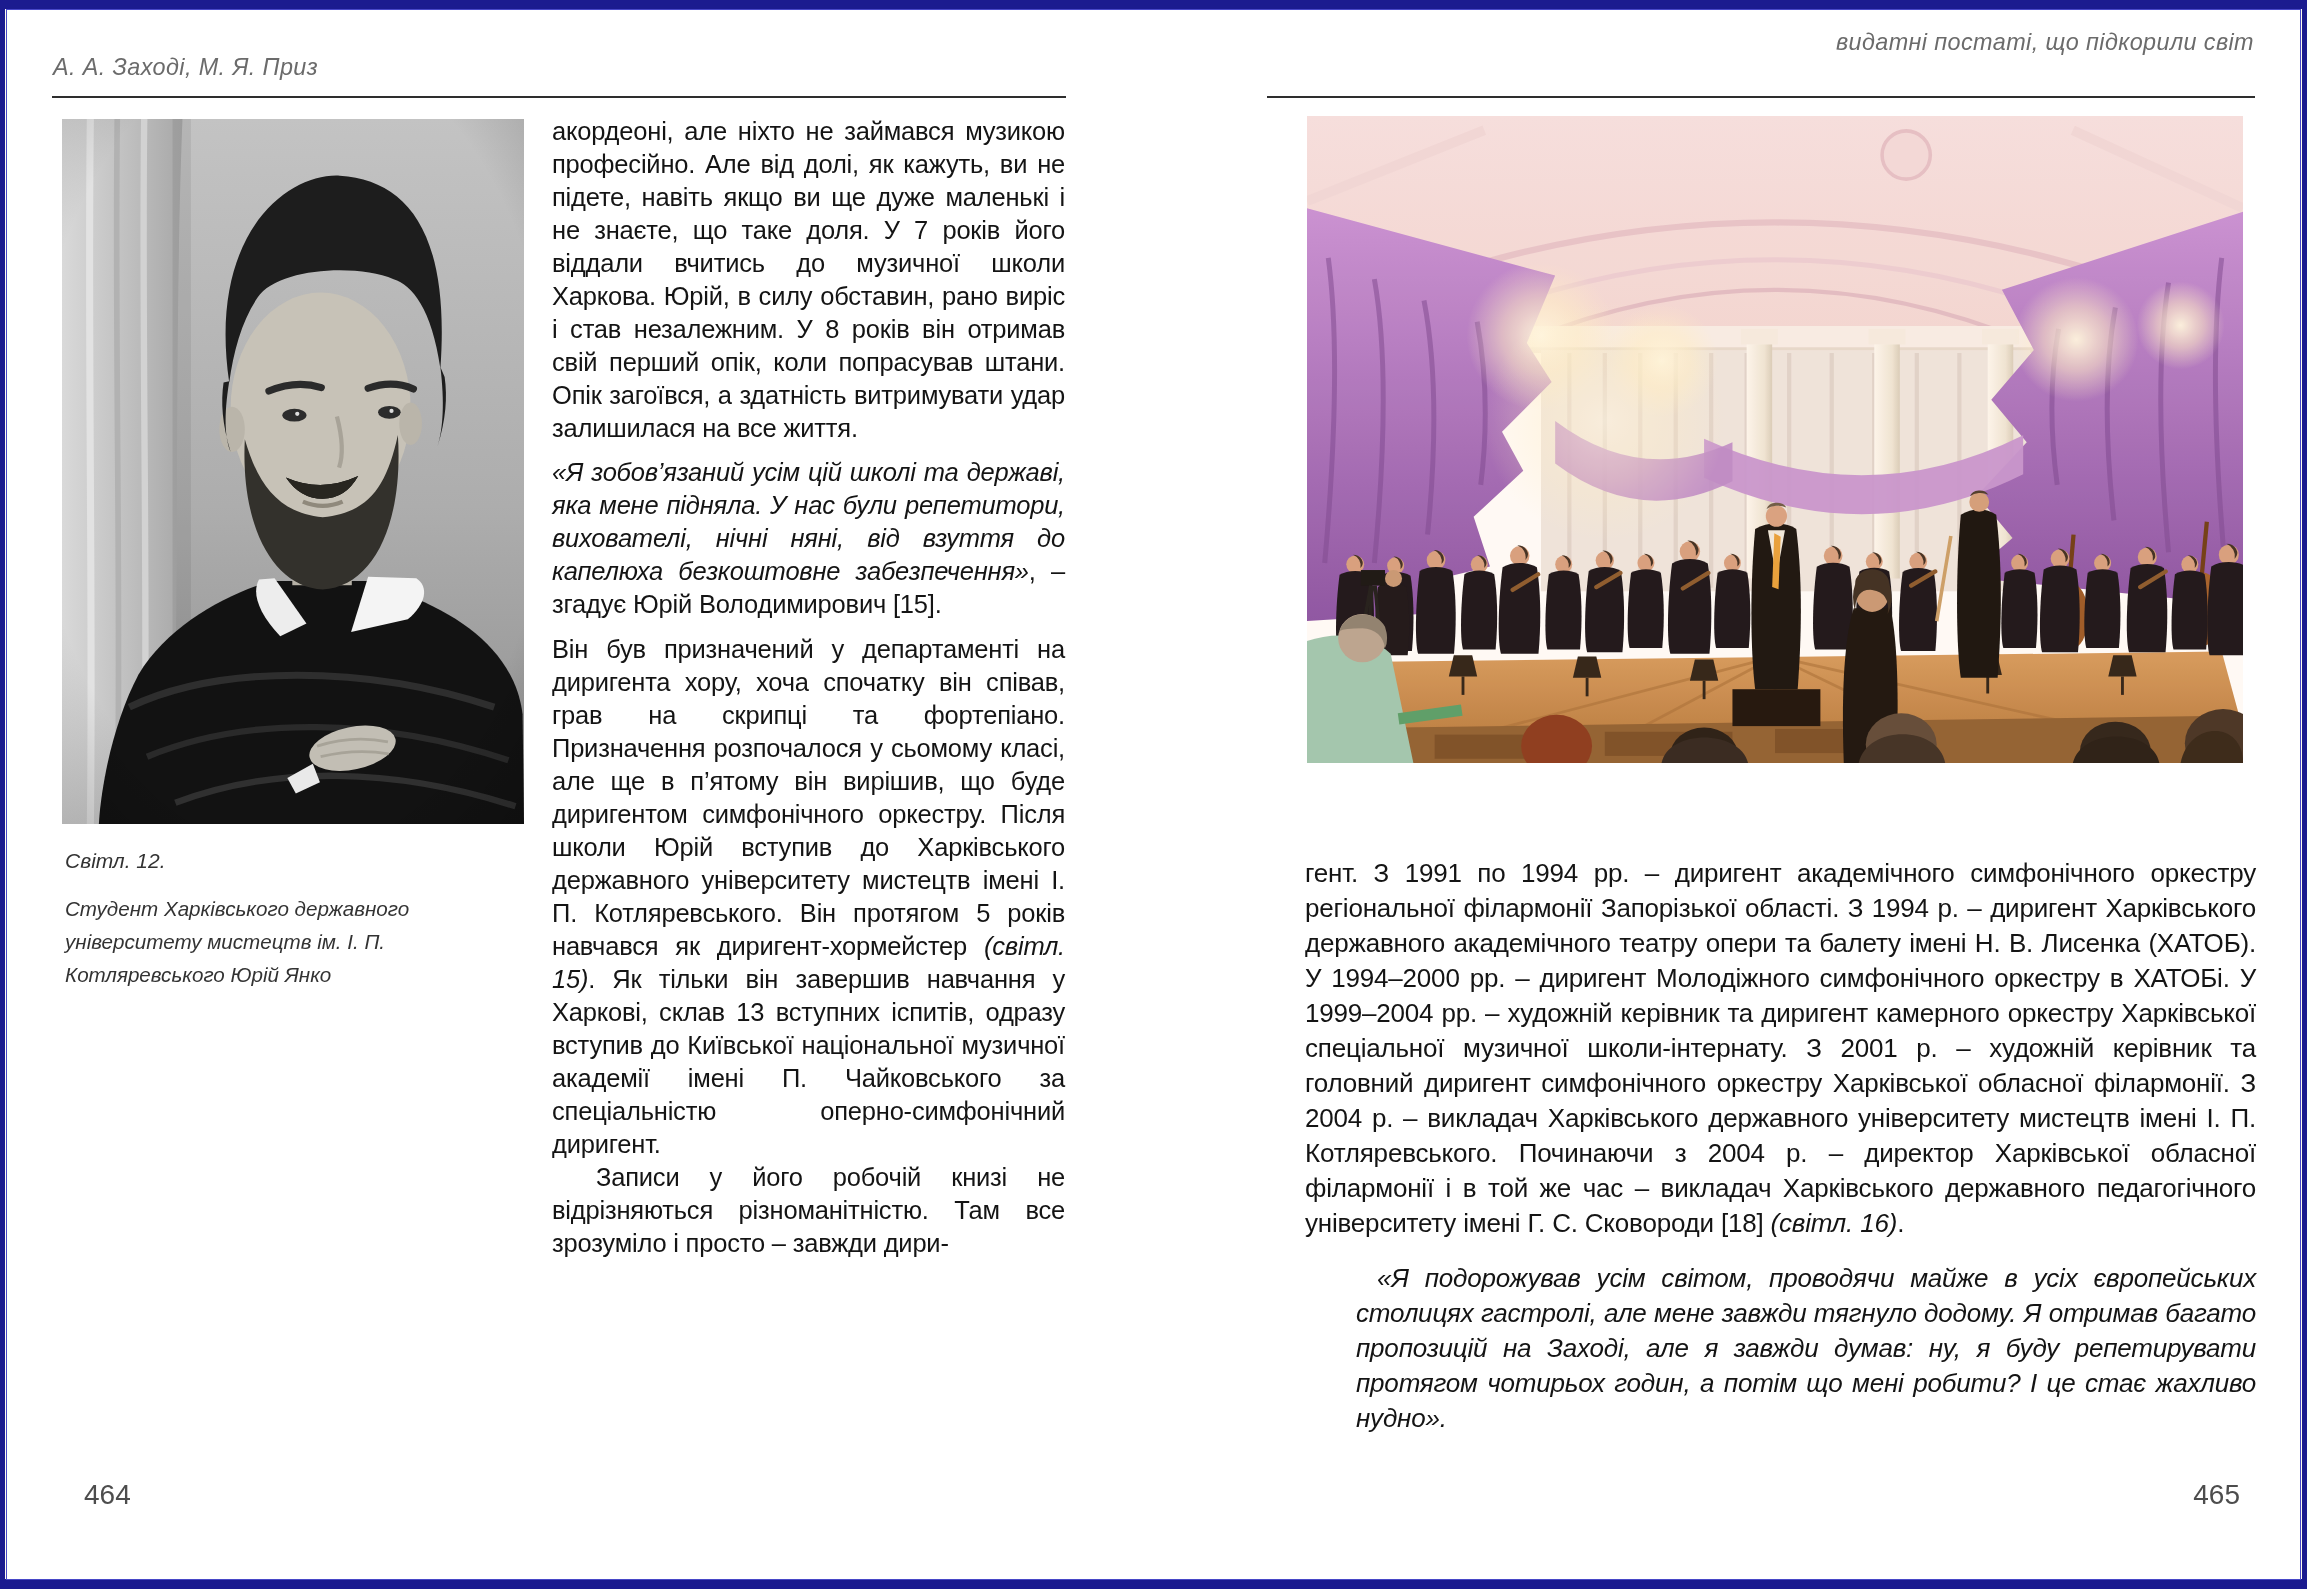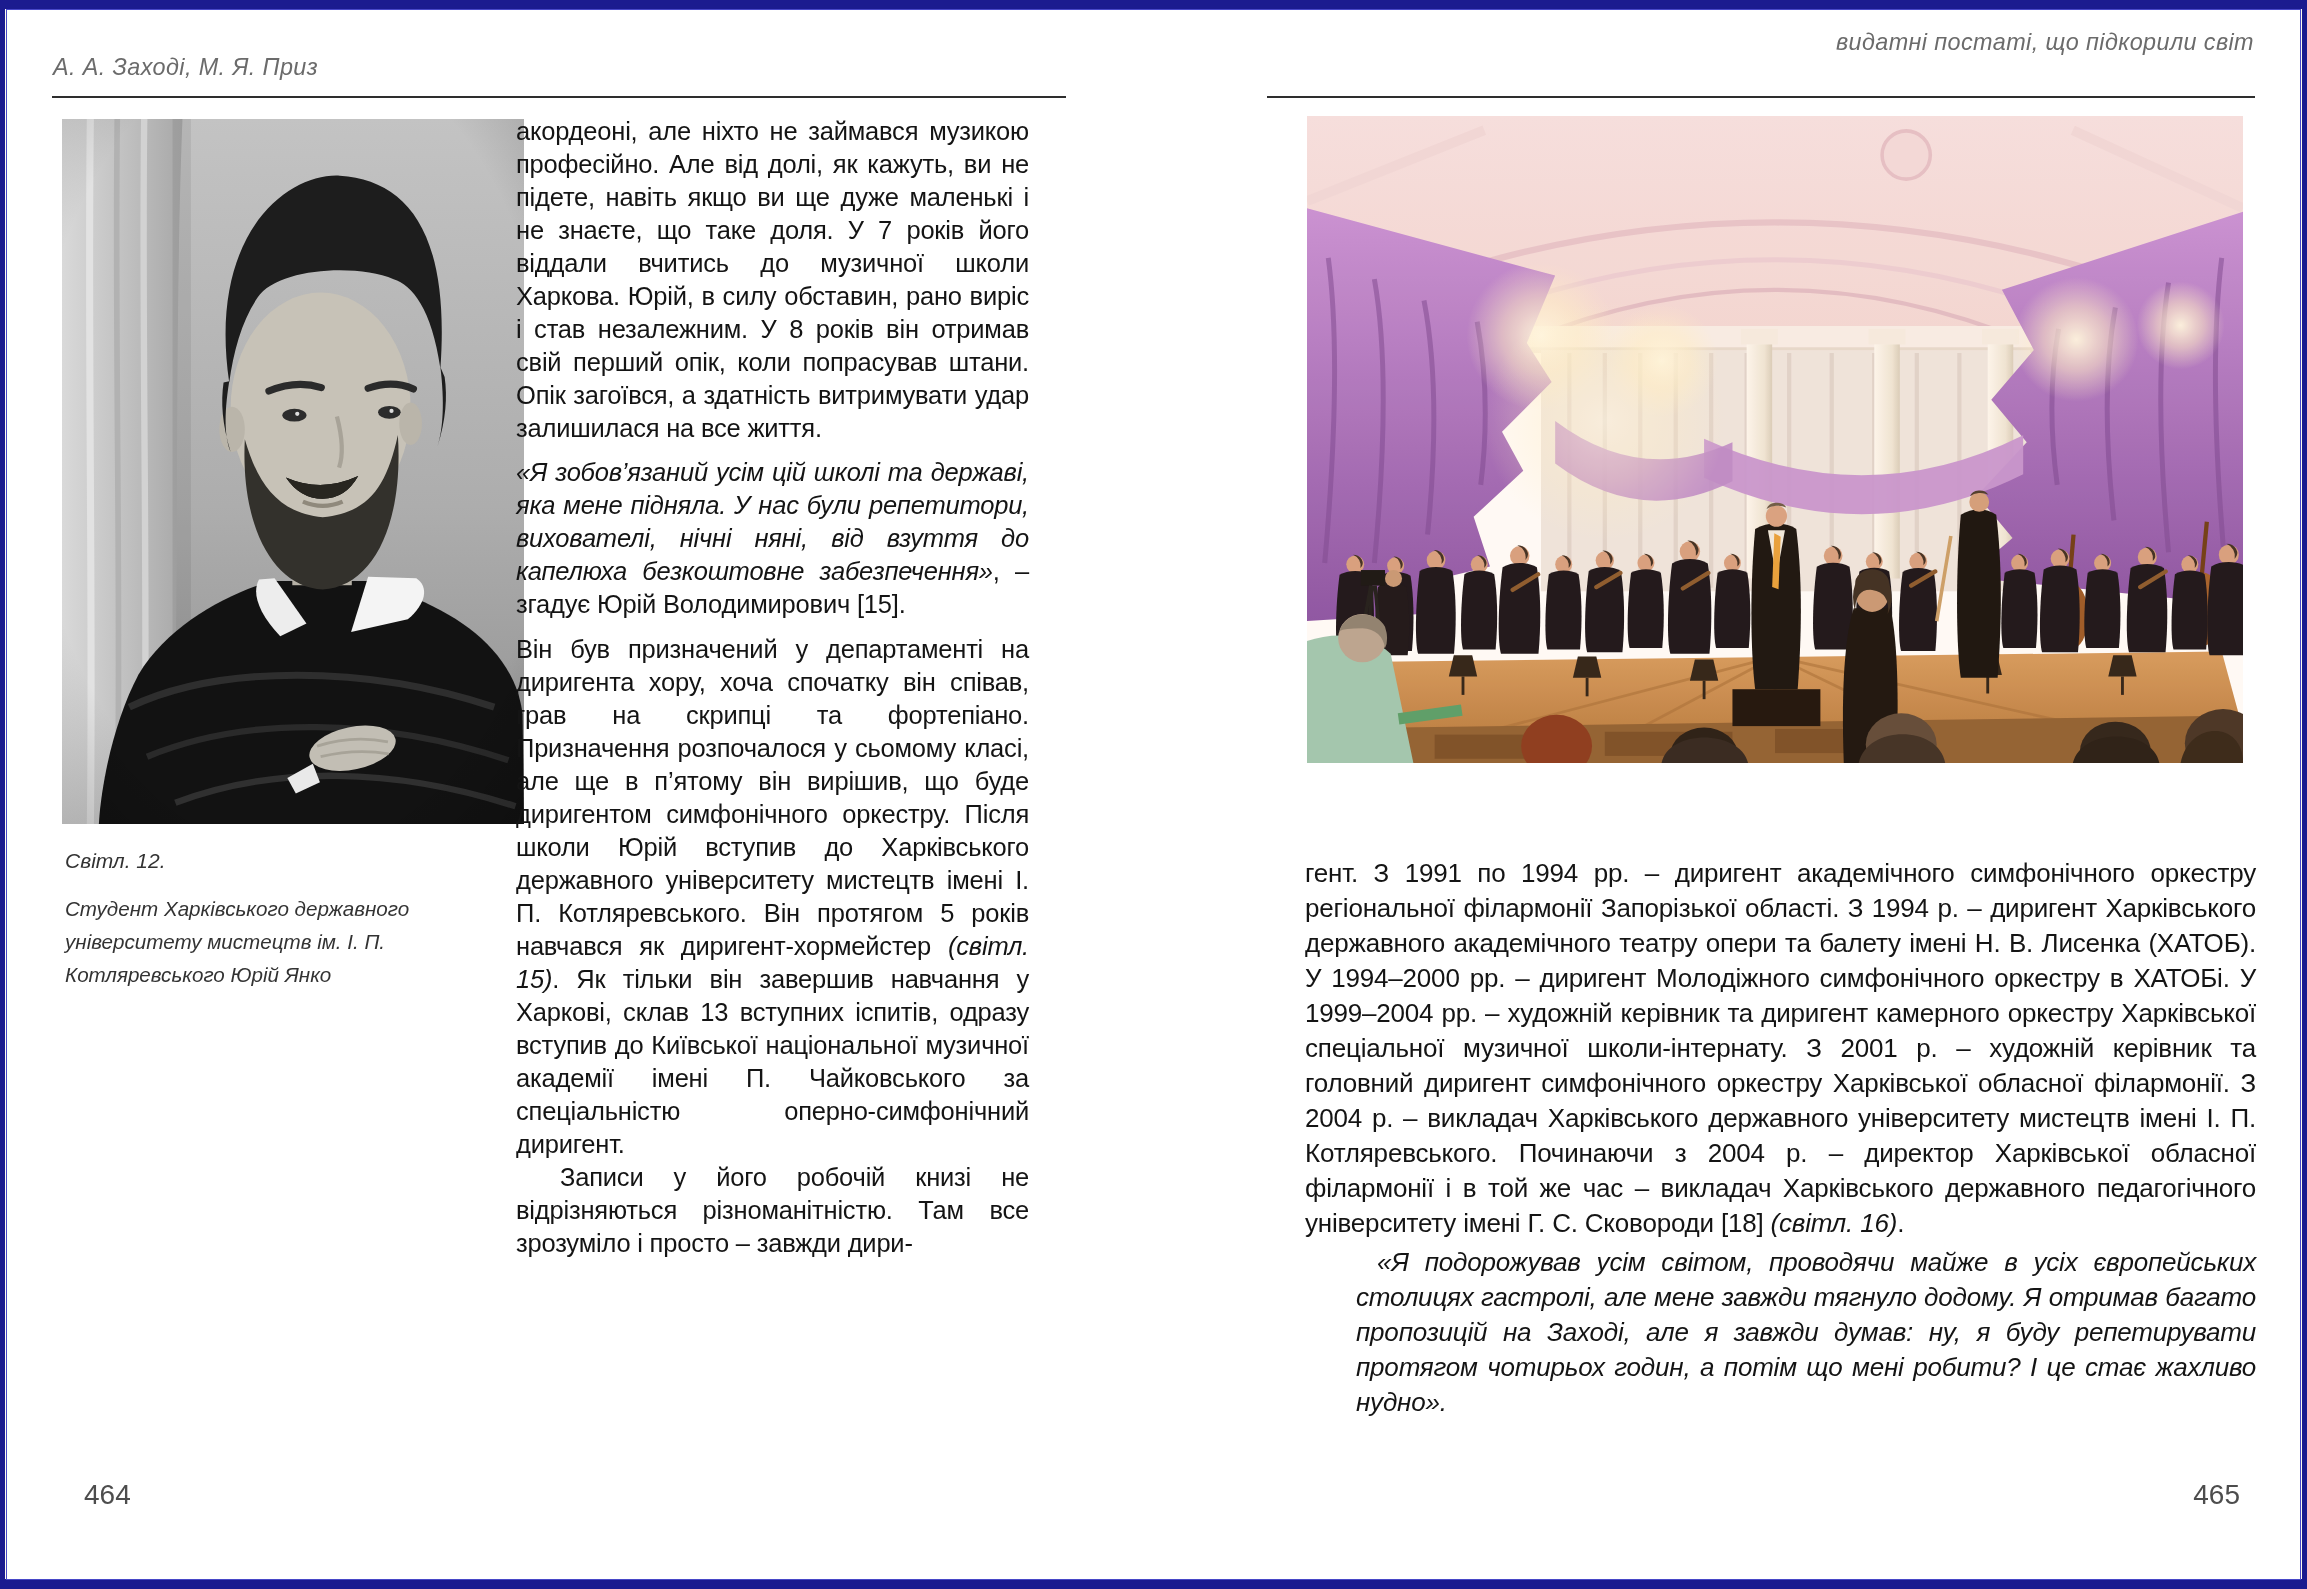--- a/index.html
+++ b/index.html
@@ -18,28 +18,28 @@
   .photo-bw{position:absolute;left:62px;top:119px;width:462px;height:705px;}
   .photo-col{position:absolute;left:1307px;top:116px;width:936px;height:647px;}
   .photo-bw svg,.photo-col svg{display:block;width:100%;height:100%;}
   
   .cap{position:absolute;font-style:italic;color:#333;}
   .cap-label{left:65px;top:849px;font-size:21px;}
   .cap-text{left:65px;top:892px;width:454px;font-size:20.6px;line-height:33px;}
   .cap-right{left:1308px;top:793px;width:943px;font-size:20.6px;}
   
   .tcol{position:absolute;color:#141414;}
-  .tcol.left{left:516px;top:115px;width:513px;font-size:25.5px;line-height:33px;}
+  .tcol.left{left:552px;top:115px;width:513px;font-size:25.5px;line-height:33px;}
   .tcol.right{left:1305px;top:856px;width:951px;font-size:26px;line-height:35px;}
   .para{margin:0;text-align:justify;letter-spacing:-0.2px;}
   .tcol.left .para{margin-bottom:0;}
   .tcol.left .para.quote{margin:11.3px 0;}
   .para.indent{text-indent:44px;}
   .para.quote .it,.it{font-style:italic;}
-  .para.quote-right{font-style:italic;margin-top:4px;margin-left:51px;text-indent:21px;}
+  .para.quote-right{font-style:italic;margin-top:20px;margin-left:51px;text-indent:21px;}
   
   .pagenum{position:absolute;top:1479px;font-size:28px;color:#4d4d4d;}
   .pagenum.left{left:84px;}
   .pagenum.right{left:2148px;width:92px;text-align:right;}
 </style>
 </head>
 <body>
 
 <div class="screen">
   <div class="cream"></div>

